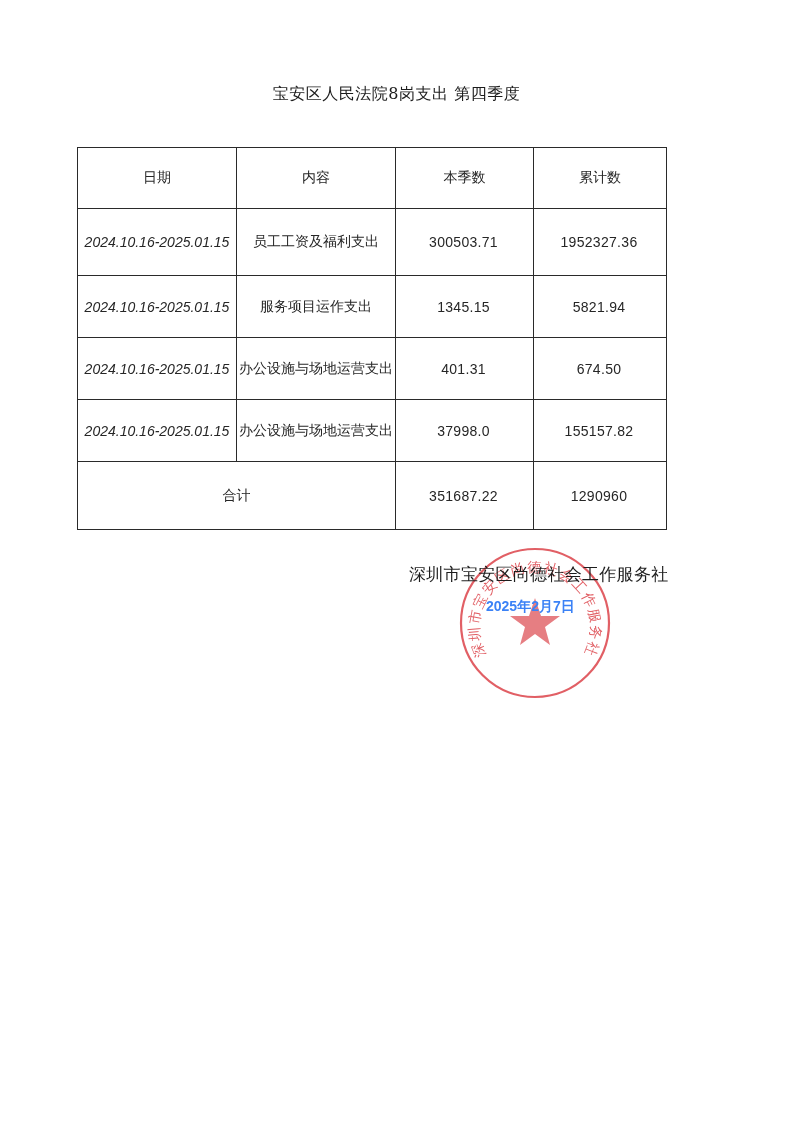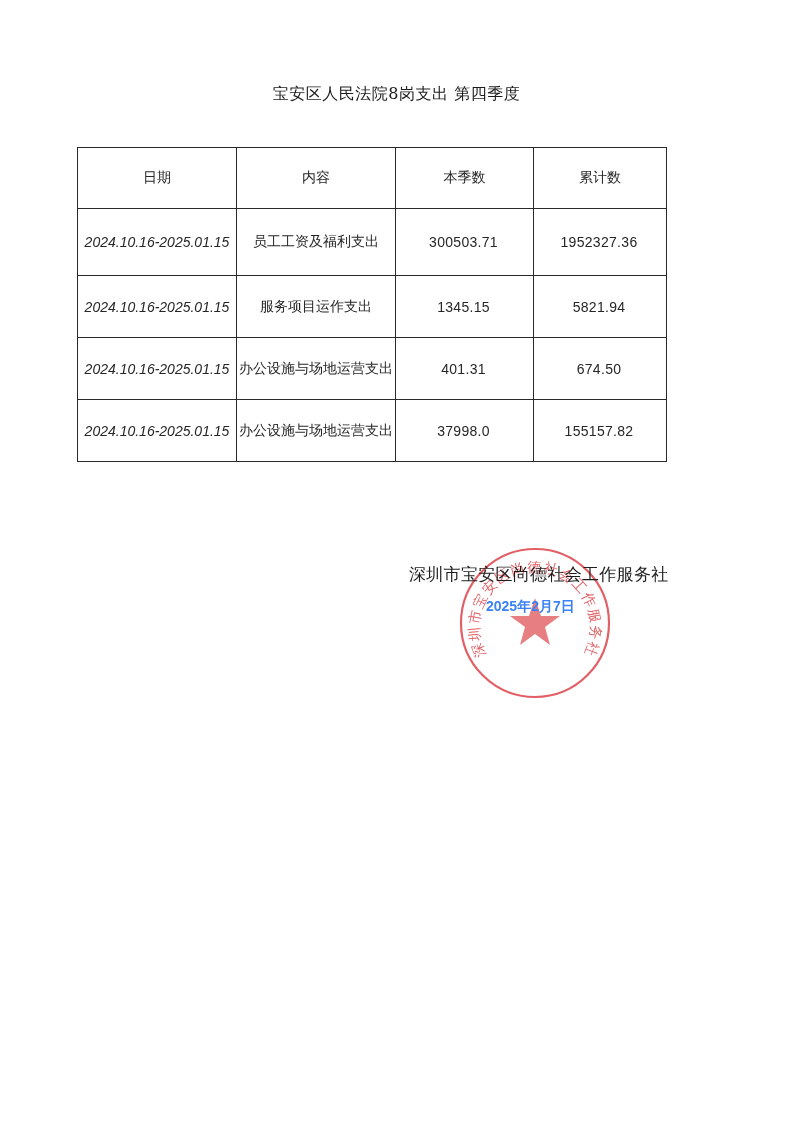--- a/index.html
+++ b/index.html
@@ -59,20 +59,25 @@
     <td class="content">办公设施与场地运营支出</td>
     <td class="num">401.31</td>
     <td class="num">674.50</td>
   </tr>
   <tr style="height:62px">
     <td class="date">2024.10.16-2025.01.15</td>
     <td class="content">办公设施与场地运营支出</td>
     <td class="num">37998.0</td>
     <td class="num">155157.82</td>
   </tr>
+  <tr style="height:68px">
+    <td class="total-label" colspan="2">合计</td>
+    <td class="num">351687.22</td>
+    <td class="num">1290960</td>
+  </tr>
 </tbody>
   </table>
 
 <svg class="stamp" viewBox="0 0 154 154">
   <defs>
     <path id="sealArc" d="M 30 112 A 56 56 0 1 1 124 112"></path>
   </defs>
   <circle cx="77" cy="77" r="74" fill="none" stroke="#d9333a" stroke-width="2.2"></circle>
   <text font-size="14" fill="#d9333a" font-family="DejaVu Serif, serif" letter-spacing="1.5">
     <textPath href="#sealArc" startOffset="50%" text-anchor="middle">深圳市宝安区尚德社会工作服务社</textPath>

